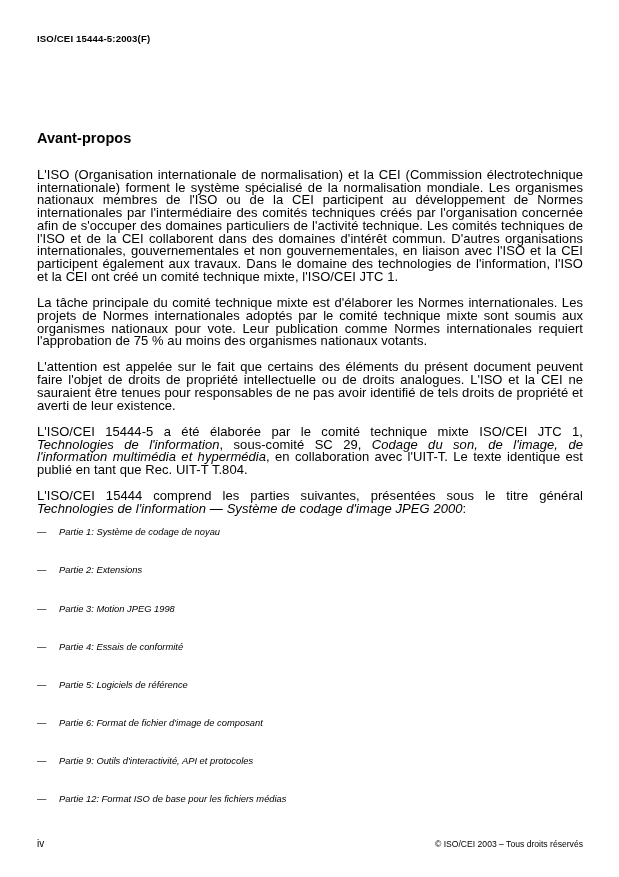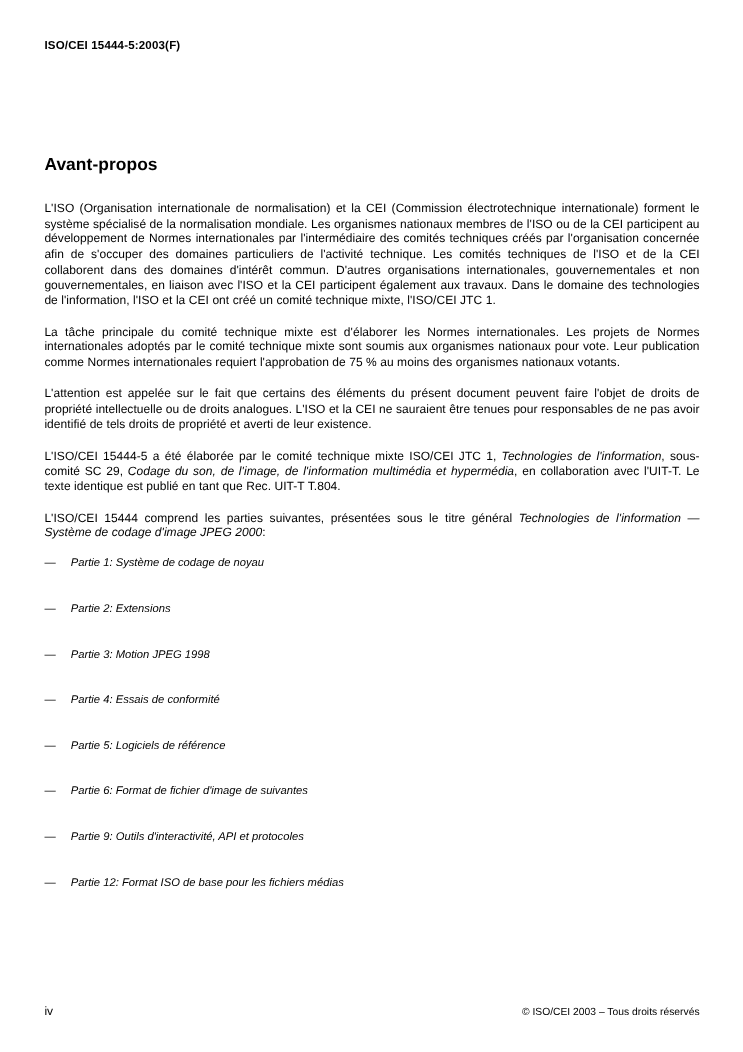--- a/index.html
+++ b/index.html
@@ -40,21 +40,21 @@
   }
   h1.section-title {
     margin: 0 0 22px 0;
     font-size: 14.5px;
     font-weight: bold;
     letter-spacing: 0.05px;
     line-height: 1.1;
   }
   p.para {
     margin: 0 0 13.4px 0;
-    font-size: 10px;
+    font-size: 13px;
     line-height: 12.75px;
     text-align: justify;
     text-justify: inter-word;
     letter-spacing: 0.004em;
     word-spacing: 0.005em;
   }
   p.para:last-of-type {
     margin-bottom: 0;
   }
   .it {
@@ -123,21 +123,21 @@
     <p class="para"><span>L'ISO/CEI 15444-5 a été élaborée par le comité technique mixte ISO/CEI JTC 1, </span><span class="it">Technologies de l'information</span><span>, sous-comité SC 29, </span><span class="it">Codage du son, de l'image, de l'information multimédia et hypermédia</span><span>, en collaboration avec l'UIT-T. Le texte identique est publié en tant que Rec. UIT-T T.804.</span></p>
 
     <p class="para"><span>L'ISO/CEI 15444 comprend les parties suivantes, présentées sous le titre général </span><span class="it">Technologies de l'information — Système de codage d'image JPEG 2000</span><span>:</span></p>
 
     <ul class="parts-list">
       <li><span class="dash">—</span><span>Partie 1: Système de codage de noyau</span></li>
       <li><span class="dash">—</span><span>Partie 2: Extensions</span></li>
       <li><span class="dash">—</span><span>Partie 3: Motion JPEG 1998</span></li>
       <li><span class="dash">—</span><span>Partie 4: Essais de conformité</span></li>
       <li><span class="dash">—</span><span>Partie 5: Logiciels de référence</span></li>
-      <li><span class="dash">—</span><span>Partie 6: Format de fichier d'image de suivantes</span></li>
+      <li><span class="dash">—</span><span>Partie 6: Format de fichier d'image de composant</span></li>
       <li><span class="dash">—</span><span>Partie 9: Outils d'interactivité, API et protocoles</span></li>
       <li><span class="dash">—</span><span>Partie 12: Format ISO de base pour les fichiers médias</span></li>
     </ul>
 
   </div>
 
   <div class="footer">
     <div class="page-number">iv</div>
     <div class="copyright">© ISO/CEI 2003 – Tous droits réservés</div>
   </div>

